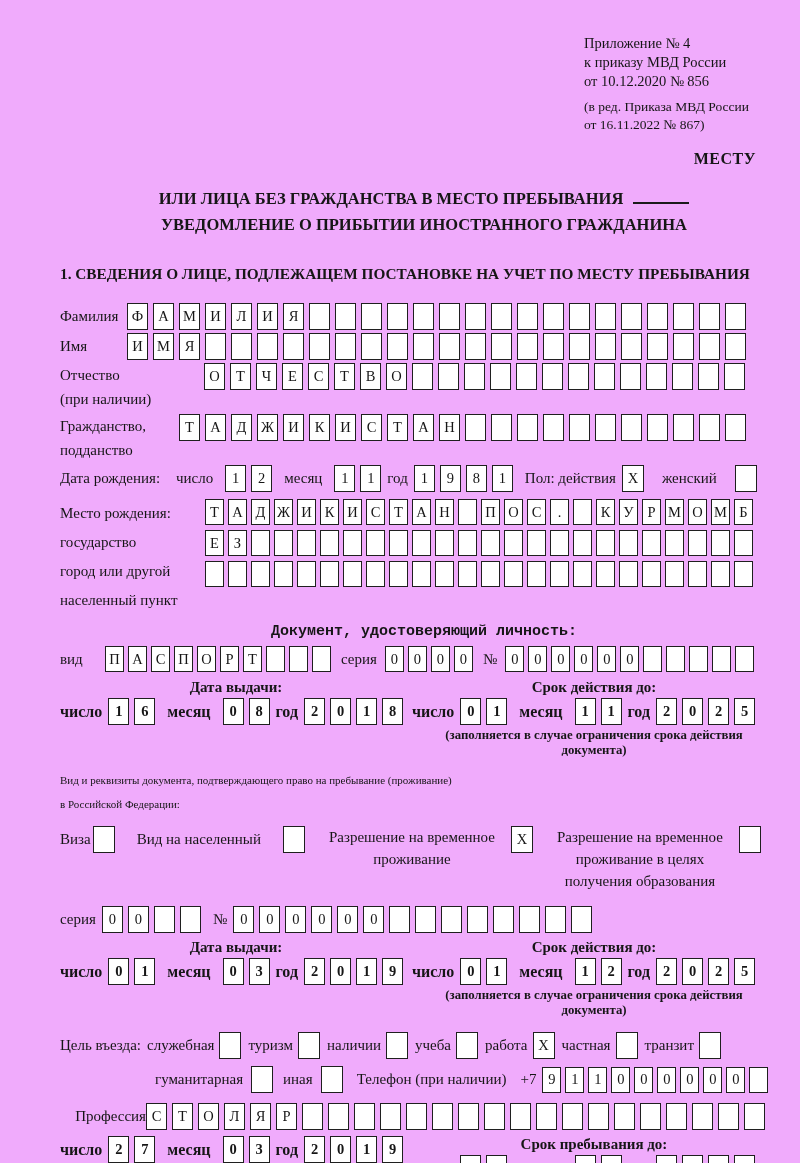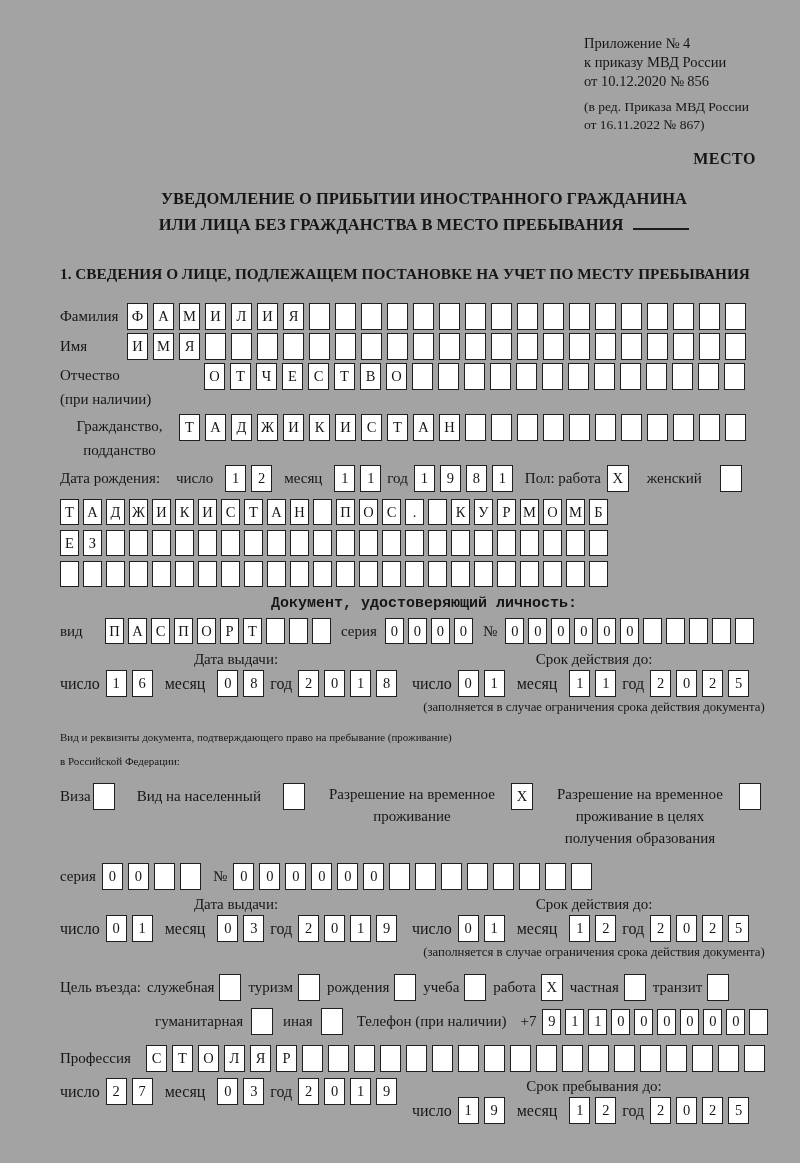--- a/index.html
+++ b/index.html
@@ -1,39 +1,39 @@
 <!DOCTYPE html>
 <html><head>
 <meta charset="utf-8">
 <style>
   html,body{margin:0;padding:0;background:#ffffff;}
   .page{
     position:relative;
     width:800px;height:1163px;
     box-sizing:border-box;
-    background:#a3a3a3;
+    background:#f0abfc;
     color:#161616;
     font-family:"Liberation Serif","DejaVu Serif",serif;
     padding:34px 12px 0 60px;
     overflow:hidden;
   }
   .multiline{white-space:pre-line;}
   
   .appendix{margin-left:524px;width:228px;font-size:14.5px;line-height:19px;}
   .appendix-note{font-size:13.5px;line-height:18px;margin-top:7px;}
   .forma{font-weight:bold;font-size:16px;letter-spacing:.5px;text-align:right;padding-right:32px;margin-top:16px;}
   
   .title{ text-align:center;font-weight:bold;font-size:16.5px;line-height:26px;margin-top:18px;}
   .blank-line{display:inline-block;width:56px;border-bottom:2.2px solid #1b1b1b;margin-left:10px;vertical-align:baseline;}
   .section-title{font-weight:bold;font-size:15.3px;margin-top:27px;margin-bottom:20px;}
   
   .frow{display:flex;align-items:flex-start;margin-bottom:3px;font-size:15px;}
   .lbl{flex:none;line-height:27px;}
   .lbl.multiline{line-height:24px;}
-  .w-fam{width:67px;} .w-pat{width:144px;} .w-cit{width:119px;text-align:center;} .w-place{width:145px;} .w-vid{width:45px;}
+  .w-fam{width:67px;} .w-pat{width:144px;} .w-cit{width:119px;} .w-place{width:145px;} .w-vid{width:45px;}
   
   .boxes{display:flex;gap:5px;flex:none;}
   .cell{
     flex:none;width:19px;height:25px;border:1.6px solid #1f1f1f;
     display:inline-flex;align-items:center;justify-content:center;
     font-size:14.5px;background:#fff;
   }
   .boxes.tight{gap:4px;}
   .boxes.tight .cell{width:17px;height:24px;}
   .checkbox{
@@ -42,21 +42,21 @@
     font-size:14.5px;background:#fff;
   }
   .dl{flex:none;line-height:27px;}
   .gap-s{margin-left:6px;} .gap-m{margin-left:12px;} .gap-l{margin-left:18px;}
   .rgap-s{margin-right:6px;}
   
   .boxcol{display:flex;flex-direction:column;gap:5px;}
   
   .doc-heading{font-weight:bold;font-size:15px;text-align:center;margin:8px 0 6px 0;font-family:Liberation Mono, monospace;}
   
-  .dates{display:flex;margin-top:6px;}
+  .dates{display:flex;margin-top:6px;font-weight:bold;}
   .date-half{flex:none;}
   .date-half.left{width:352px;}
   .date-half.right{width:364px;}
   .date-head{text-align:center;font-size:15px;margin-bottom:2px;}
   .date-line{display:flex;align-items:center;}
   .note{font-size:12.8px;text-align:center;margin-top:3px;}
   .intro{font-size:11px;line-height:24px;margin-top:10px;}
   
   .visa-row{display:flex;align-items:flex-start;font-size:15px;margin-top:10px;}
   .vl{text-align:center;line-height:22px;}
@@ -71,25 +71,25 @@
 <div class="page">
 
   <div class="appendix">
     <div class="multiline">Приложение № 4
 к приказу МВД России
 от 10.12.2020 № 856</div>
     <div class="appendix-note multiline">(в ред. Приказа МВД России
 от 16.11.2022 № 867)</div>
   </div>
 
-  <div class="forma">МЕСТО</div>
+  <div class="forma">МЕСТУ</div>
 
   <div class="title">
+    <div><span>ИЛИ ЛИЦА БЕЗ ГРАЖДАНСТВА В МЕСТО ПРЕБЫВАНИЯ</span><span class="blank-line"></span></div>
     <div>УВЕДОМЛЕНИЕ О ПРИБЫТИИ ИНОСТРАННОГО ГРАЖДАНИНА</div>
-    <div><span>ИЛИ ЛИЦА БЕЗ ГРАЖДАНСТВА В МЕСТО ПРЕБЫВАНИЯ</span><span class="blank-line"></span></div>
   </div>
 
   <div class="section-title">1. СВЕДЕНИЯ О ЛИЦЕ, ПОДЛЕЖАЩЕМ ПОСТАНОВКЕ НА УЧЕТ ПО МЕСТУ ПРЕБЫВАНИЯ</div>
 
   <div class="frow">
     <span class="lbl w-fam">Фамилия</span>
     <span class="boxes">
         <span class="cell">Ф</span>
         <span class="cell">А</span>
         <span class="cell">М</span>
@@ -216,27 +216,31 @@
         <span class="cell">1</span>
         <span class="cell">1</span>
       </span>
     <span class="dl gap-s">год</span>
     <span class="boxes gap-s">
         <span class="cell">1</span>
         <span class="cell">9</span>
         <span class="cell">8</span>
         <span class="cell">1</span>
       </span>
-    <span class="dl gap-m">Пол: работа</span>
+    <span class="dl gap-m">Пол: действия</span>
     <span class="checkbox gap-s">X</span>
     <span class="dl gap-l">женский</span>
     <span class="checkbox gap-l"></span>
   </div>
 
   <div class="frow" style="margin-top:7px;">
+    <span class="lbl multiline w-place" style="line-height:29px;">Место рождения:
+государство
+город или другой
+населенный пункт</span>
     <span class="boxcol">
       <span class="boxes tight">
           <span class="cell">Т</span>
           <span class="cell">А</span>
           <span class="cell">Д</span>
           <span class="cell">Ж</span>
           <span class="cell">И</span>
           <span class="cell">К</span>
           <span class="cell">И</span>
           <span class="cell">С</span>
@@ -490,21 +494,21 @@
       <div class="note">(заполняется в случае ограничения срока действия документа)</div>
     </div>
   </div>
 
   <div class="purpose-row">
     <span class="dl rgap-s">Цель въезда:</span>
     <span class="dl">служебная</span>
     <span class="checkbox"></span>
     <span class="dl">туризм</span>
     <span class="checkbox"></span>
-    <span class="dl">рождения</span>
+    <span class="dl">наличии</span>
     <span class="checkbox"></span>
     <span class="dl">учеба</span>
     <span class="checkbox"></span>
     <span class="dl">работа</span>
     <span class="checkbox">X</span>
     <span class="dl">частная</span>
     <span class="checkbox"></span>
     <span class="dl">транзит</span>
     <span class="checkbox"></span>
   </div>
@@ -524,21 +528,21 @@
         <span class="cell">0</span>
         <span class="cell">0</span>
         <span class="cell">0</span>
         <span class="cell">0</span>
         <span class="cell">0</span>
         <span class="cell"></span>
       </span>
   </div>
 
   <div class="frow" style="margin-top:10px;">
-    <span class="lbl" style="width:86px;">Профессия</span>
+    <span class="lbl" style="width:86px;text-align:right;">Профессия</span>
     <span class="boxes">
         <span class="cell">С</span>
         <span class="cell">Т</span>
         <span class="cell">О</span>
         <span class="cell">Л</span>
         <span class="cell">Я</span>
         <span class="cell">Р</span>
         <span class="cell"></span>
         <span class="cell"></span>
         <span class="cell"></span>

